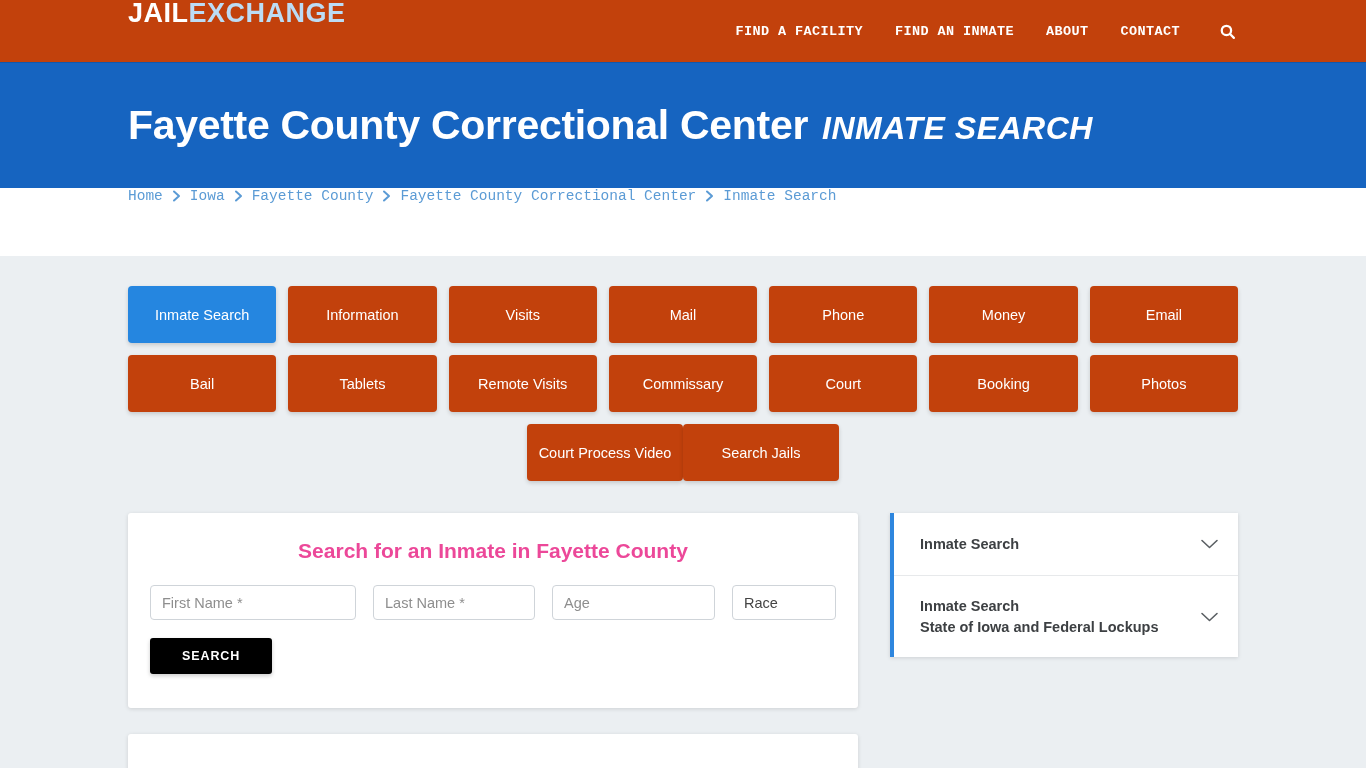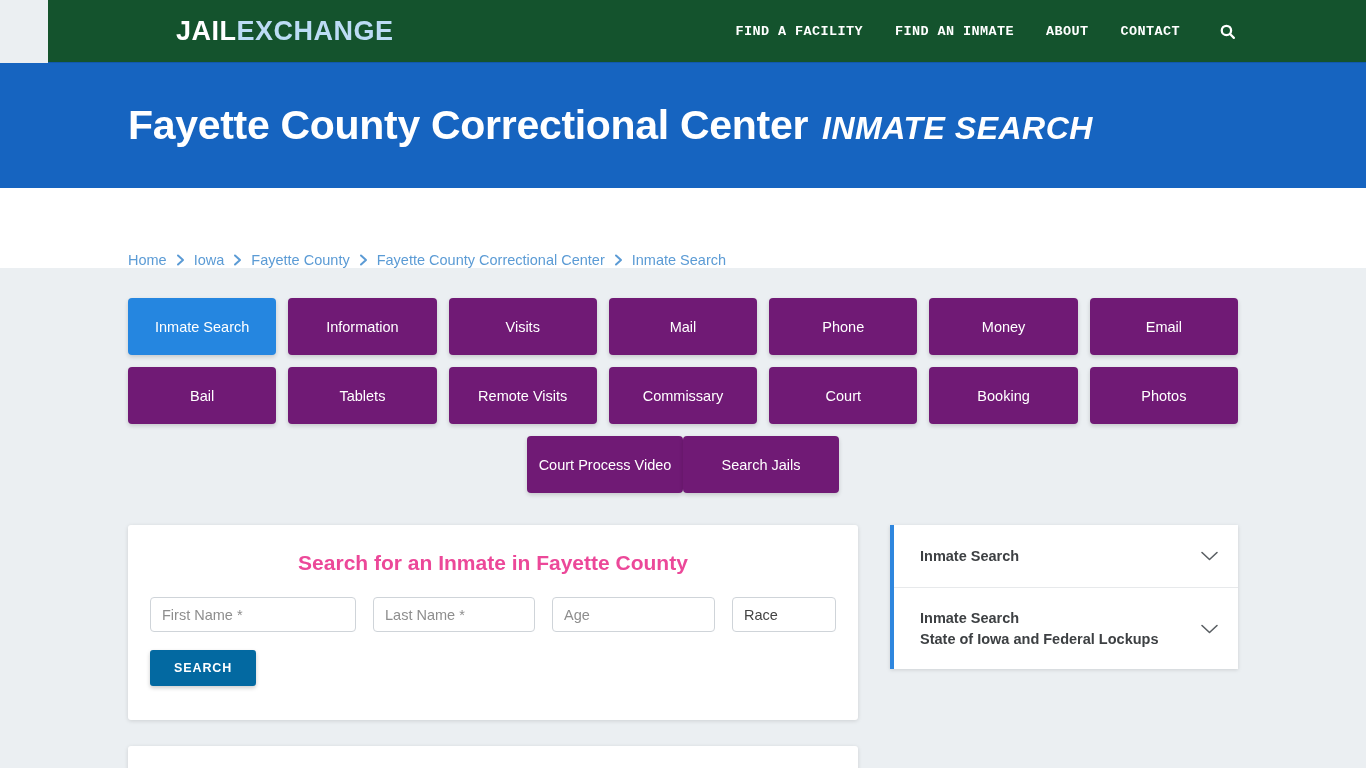--- a/index.html
+++ b/index.html
@@ -6,26 +6,24 @@
   html, body {
     width: 1366px; height: 768px;
     font-family: "Liberation Sans", sans-serif;
     background: #ebeff2;
     overflow: hidden;
   }
 
   
   .topbar {
     height: 63px;
-    background: #14532d;
-    display: flex;
-    align-items: center;
+    background: #c2410c;
+    display: flex;
     border-bottom: 1px solid #1258ab;
     position: relative;
-    margin-left: 48px;
   }
   .logo {
     margin-left: 128px;
     font-size: 27px;
     font-weight: bold;
     letter-spacing: .5px;
     line-height: 1;
     white-space: nowrap;
   }
   .logo .jail { color: #ffffff; }
@@ -79,23 +77,24 @@
     font-size: 32px;
     font-weight: bold;
     font-style: italic;
     letter-spacing: .5px;
     margin-left: 14px;
   }
 
   
   .crumbbar {
     background: #ffffff;
-    height: 80px;
-    display: flex;
-    align-items: flex-end;
+    height: 68px;
+    display: flex;
+    align-items: flex-start;
+    font-family: Liberation Mono, monospace;
   }
   .crumbs {
     margin-left: 128px;
     display: flex;
     align-items: center;
     font-size: 14.5px;
     color: #5b9bd5;
   }
   .crumbs a {
     color: #5b9bd5;
@@ -120,21 +119,21 @@
     margin: 0 auto;
   }
 
   
   .tabgrid {
     display: grid;
     grid-template-columns: repeat(7, 1fr);
     gap: 12px 12px;
   }
   .tab {
-    background: #701a75;
+    background: #c2410c;
     color: #ffffff;
     font-size: 14.5px;
     height: 57px;
     border-radius: 4px;
     display: flex;
     align-items: center;
     justify-content: center;
     box-shadow: 0 2px 4px rgba(0,0,0,.16);
     cursor: pointer;
     white-space: nowrap;
@@ -203,29 +202,29 @@
       linear-gradient(45deg, transparent 50%, #555 50%),
       linear-gradient(135deg, #555 50%, transparent 50%);
     background-position:
       calc(100% - 18px) calc(50% + 1px),
       calc(100% - 13px) calc(50% + 1px);
     background-size: 5px 5px, 5px 5px;
     background-repeat: no-repeat;
   }
   .search-btn {
     margin-top: 18px;
-    background: #0369a1;
+    background: #000000;
     color: #ffffff;
     border: none;
     border-radius: 3px;
     font-size: 12.5px;
     font-weight: bold;
     letter-spacing: .9px;
     font-family: "Liberation Sans", sans-serif;
-    padding: 11px 24px;
+    padding: 11px 32px;
     cursor: pointer;
     box-shadow: 0 2px 4px rgba(0,0,0,.2);
   }
 
   .card-below {
     margin-top: 26px;
     height: 120px;
   }
 
   

